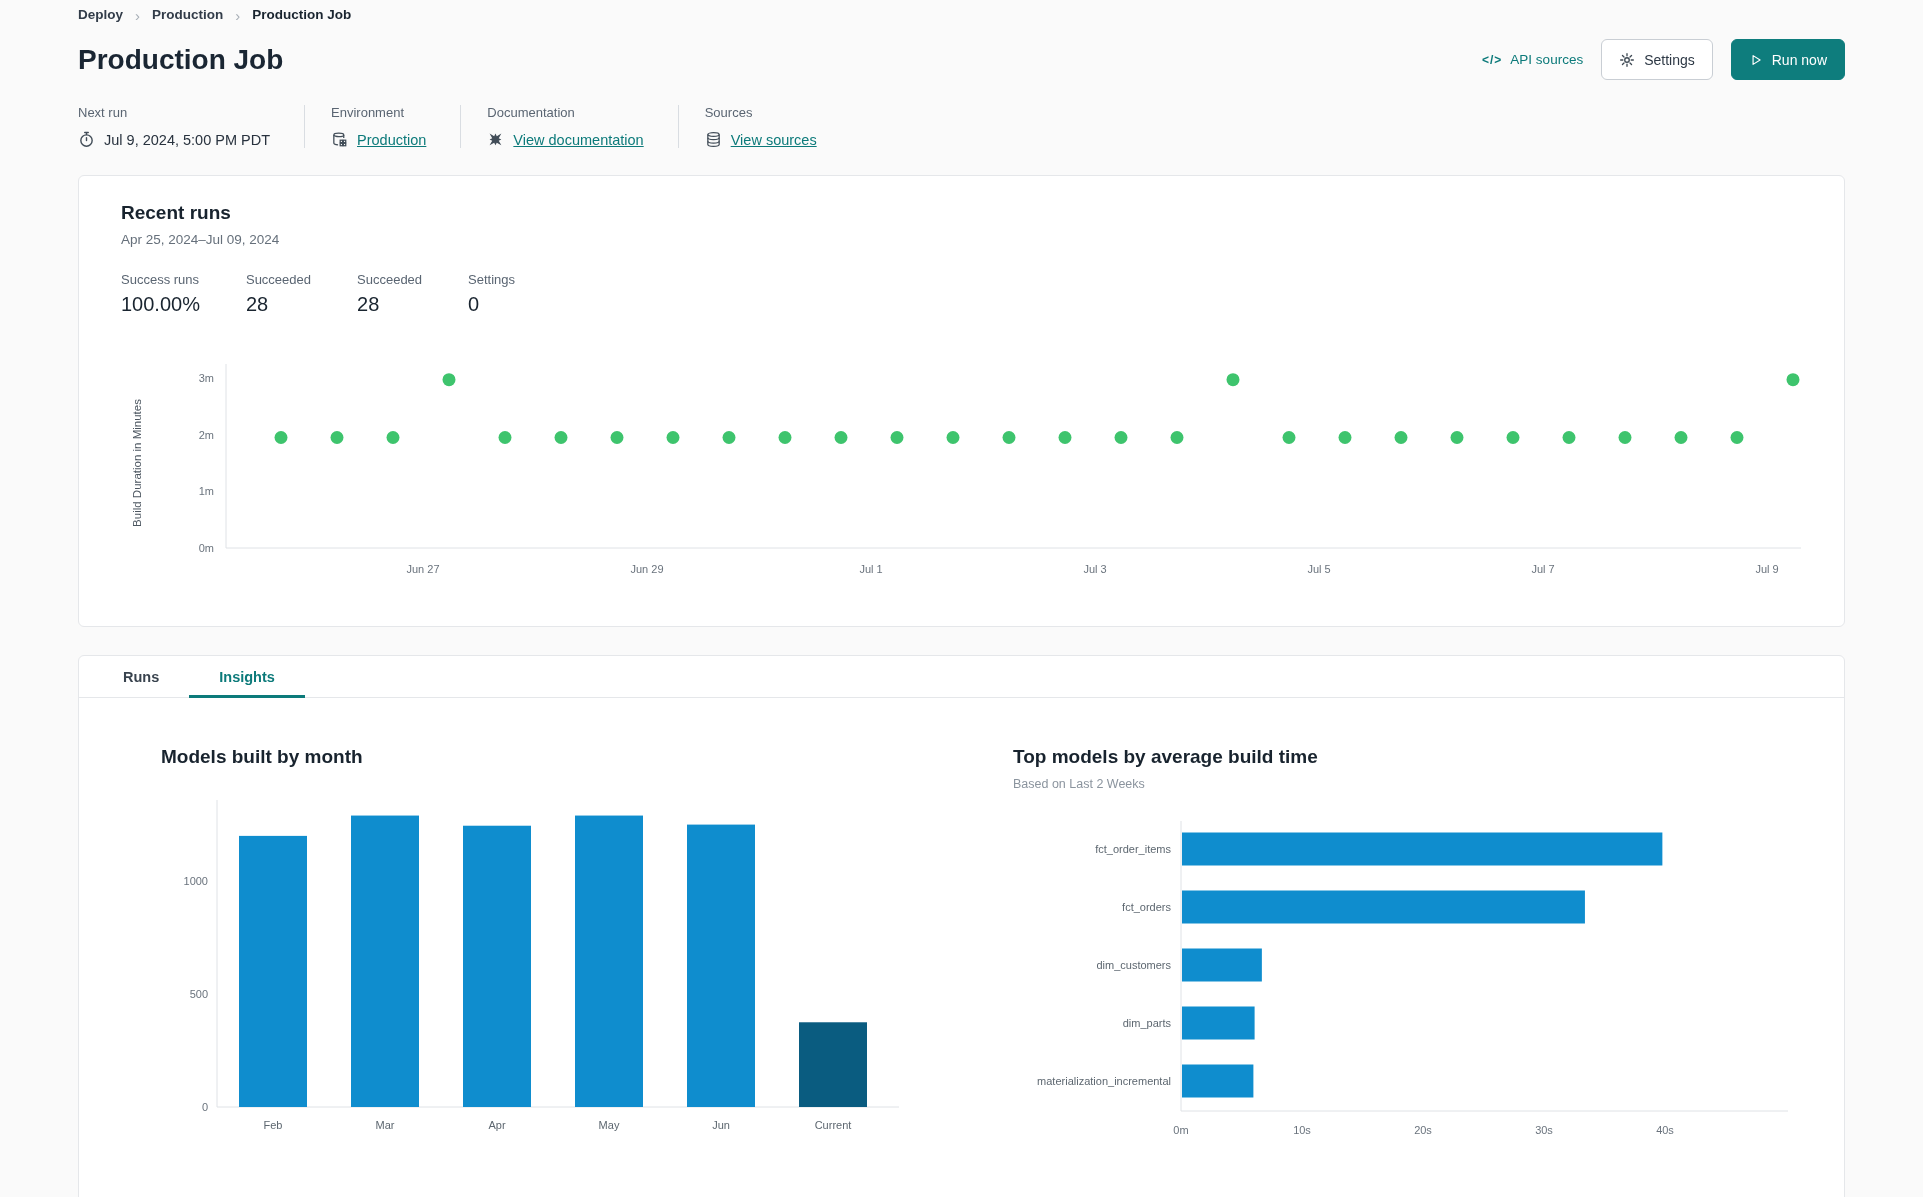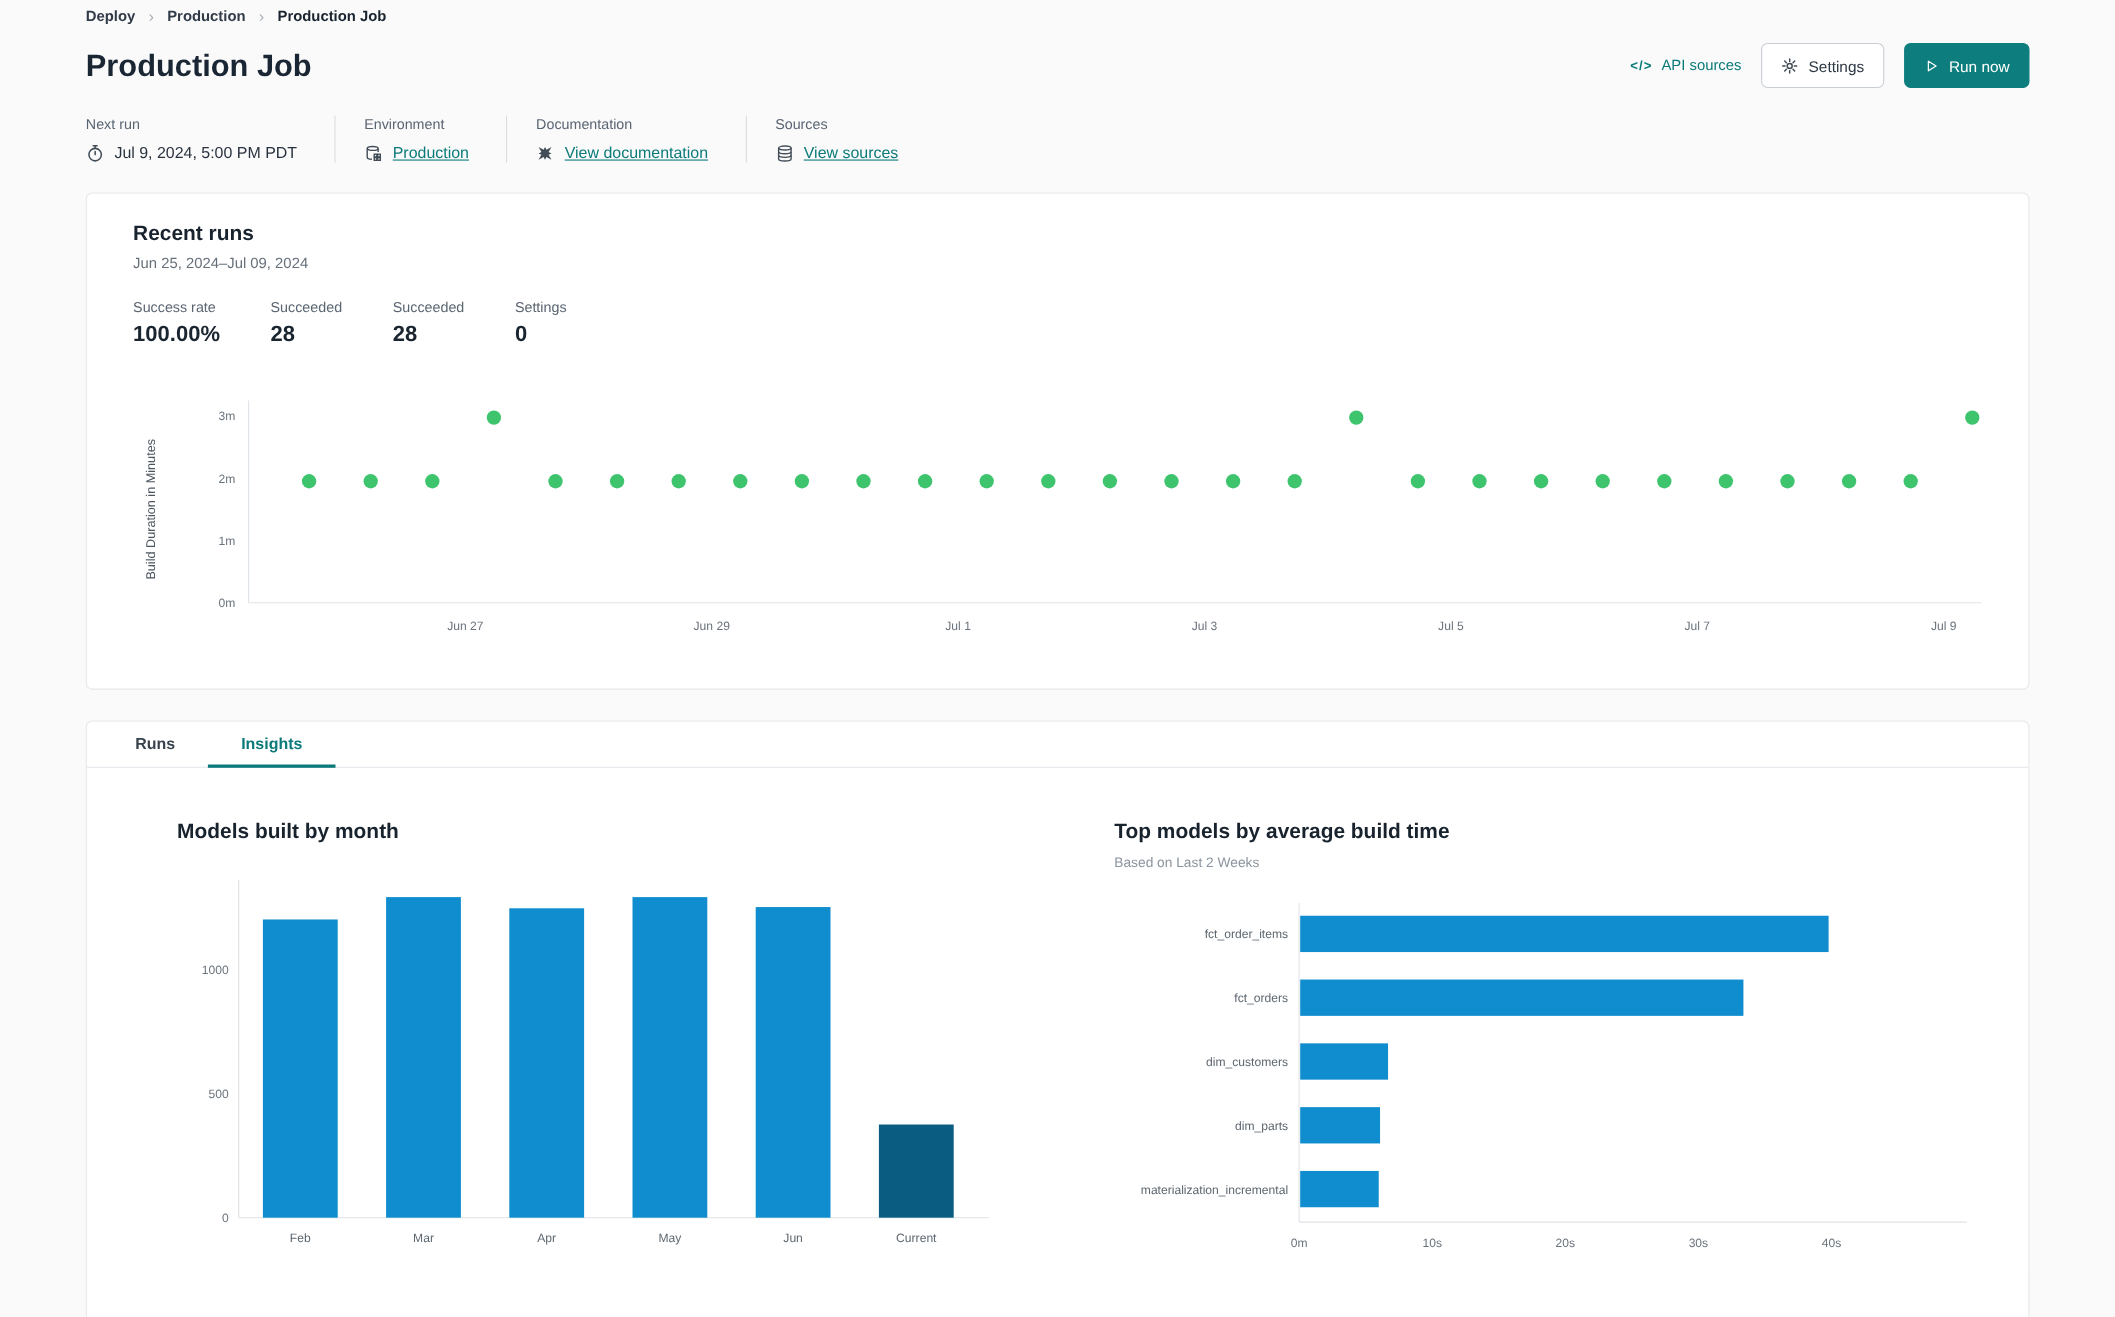--- a/index.html
+++ b/index.html
@@ -35,21 +35,21 @@
   .info-value { display: flex; align-items: center; gap: 9px; margin-top: 11px; font-size: 14.5px; color: #28323e; text-align: right; }
   .teal-link { color: #0c7a7a; text-decoration: underline; font-weight: 500; cursor: pointer; }
 
   
   .card { background: #fff; border: 1px solid #e5e7ea; border-radius: 6px; }
   .recent-card { margin-top: 27px; padding: 26px 42px 10px; height: 452px; }
   .recent-title { font-size: 19px; font-weight: 700; color: #18232e; }
   .recent-range { font-size: 13.5px; color: #66707b; margin-top: 8px; }
   .stats-row { display: flex; gap: 46px; margin-top: 25px; }
   .stat-label { font-size: 13px; color: #5a6572; }
-  .stat-value { font-size: 20px; font-weight: 700; margin-top: 6px; color: #1a2530; }
+  .stat-value { font-size: 20px; font-weight: 400; margin-top: 6px; color: #1a2530; }
   .scatter-wrap { margin-top: 22px; }
 
   
   .insights-panel { margin-top: 28px; height: 575px; border-bottom-left-radius: 0; border-bottom-right-radius: 0; }
   .tab-row { display: flex; border-bottom: 1px solid #e5e7ea; padding-left: 14px; }
   .tab { padding: 13px 30px 12px; font-size: 14.5px; color: #39434e; font-weight: 600; cursor: pointer; position: relative; }
   .tab.active { color: #0c7a7a; font-weight: 700; }
   .tab.active::after { content: ""; position: absolute; left: 0; right: 0; bottom: -1px; height: 3px; background: #0c7a7a; }
 
   .charts-row { display: flex; padding: 48px 0 0 82px; }
@@ -160,24 +160,24 @@
             <path d="M4 14.4V19c0 1.4 3.6 2.6 8 2.6s8-1.2 8-2.6v-4.6"></path>
           </svg>
         </span>
         <span class="teal-link">View sources</span>
       </div>
     </div>
   </div>
 
   <div class="card recent-card">
     <div class="recent-title">Recent runs</div>
-    <div class="recent-range">Jun 25, 2024–Jul 09, 2024</div>
+    <div class="recent-range">Apr 25, 2024–Jul 09, 2024</div>
     <div class="stats-row">
       <div>
-        <div class="stat-label">Success rate</div>
+        <div class="stat-label">Success runs</div>
         <div class="stat-value">100.00%</div>
       </div>
       <div>
         <div class="stat-label">Succeeded</div>
         <div class="stat-value">28</div>
       </div>
       <div>
         <div class="stat-label">Succeeded</div>
         <div class="stat-value">28</div>
       </div>

